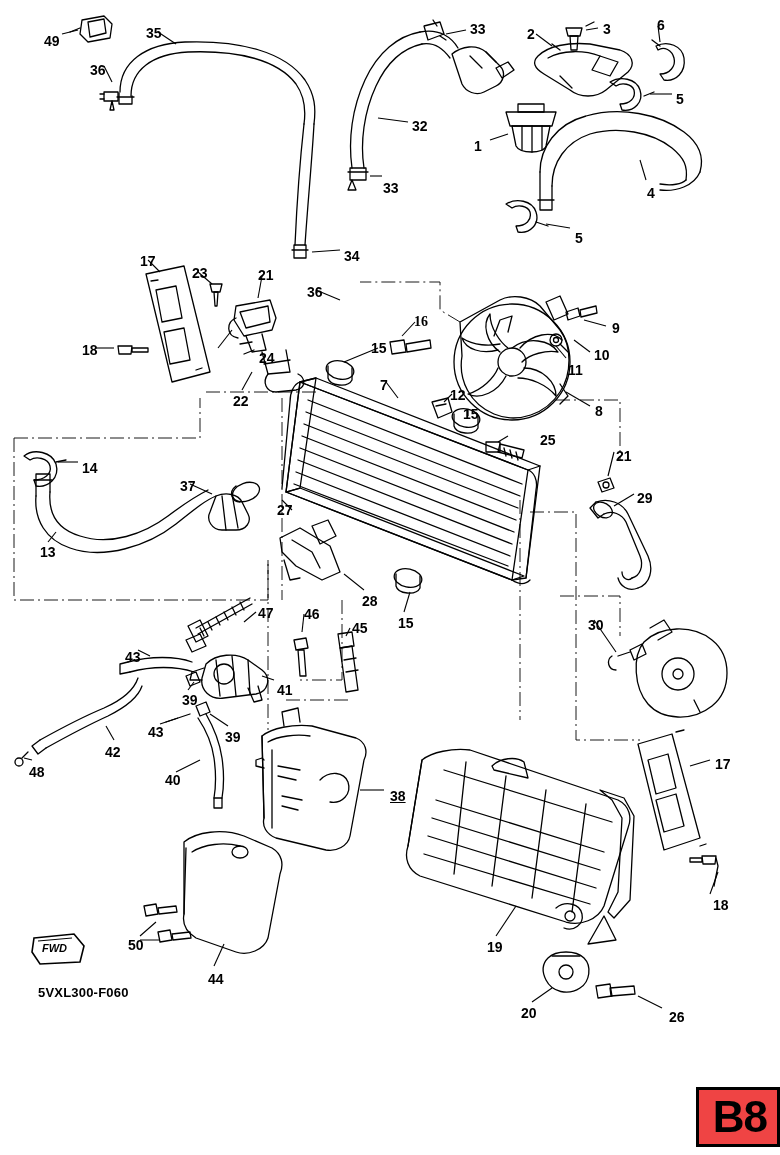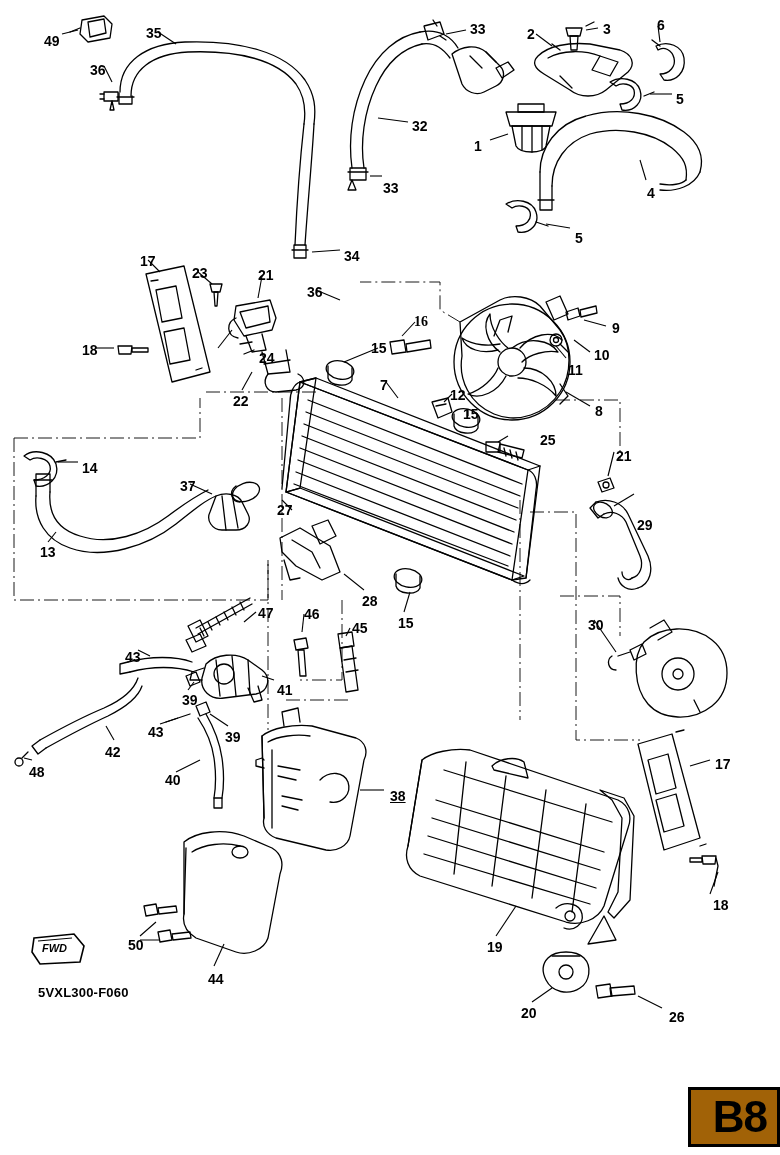--- a/index.html
+++ b/index.html
@@ -57,22 +57,22 @@
     font-size: 11px;
     font-weight: bold;
     font-style: italic;
     color: #000;
   }
   #page-tag {
     position: absolute;
     right: 0px;
     bottom: 8px;
     border: 3px solid #000;
-    padding: 6px 10px 6px 22px;
-    background: #a16207;
+    padding: 6px 10px 6px 14px;
+    background: #ef4444;
     font-size: 44px;
     font-weight: bold;
     font-family: "Liberation Sans", sans-serif;
     line-height: 0.95;
     letter-spacing: -1px;
   }
 </style>
 </head>
 <body>
 
@@ -471,21 +471,21 @@
       <div class="callout" style="left: 568px; top: 363px;">11</div>
       <div class="callout" style="left: 380px; top: 378px;">7</div>
       <div class="callout" style="left: 450px; top: 388px;">12</div>
       <div class="callout" style="left: 595px; top: 404px;">8</div>
       <div class="callout" style="left: 463px; top: 407px;">15</div>
       <div class="callout" style="left: 540px; top: 433px;">25</div>
       <div class="callout" style="left: 616px; top: 449px;">21</div>
       <div class="callout" style="left: 82px; top: 461px;">14</div>
       <div class="callout" style="left: 180px; top: 479px;">37</div>
       <div class="callout" style="left: 277px; top: 503px;">27</div>
-      <div class="callout" style="left: 637px; top: 491px; margin-top: 27px;">29</div>
+      <div class="callout" style="left: 637px; top: 491px;">29</div>
       <div class="callout" style="left: 40px; top: 545px;">13</div>
       <div class="callout" style="left: 362px; top: 594px;">28</div>
       <div class="callout" style="left: 398px; top: 616px;">15</div>
       <div class="callout" style="left: 588px; top: 618px;">30</div>
       <div class="callout" style="left: 258px; top: 606px;">47</div>
       <div class="callout" style="left: 304px; top: 607px;">46</div>
       <div class="callout" style="left: 352px; top: 621px;">45</div>
       <div class="callout" style="left: 125px; top: 650px;">43</div>
       <div class="callout" style="left: 277px; top: 683px;">41</div>
       <div class="callout" style="left: 182px; top: 693px;">39</div>

